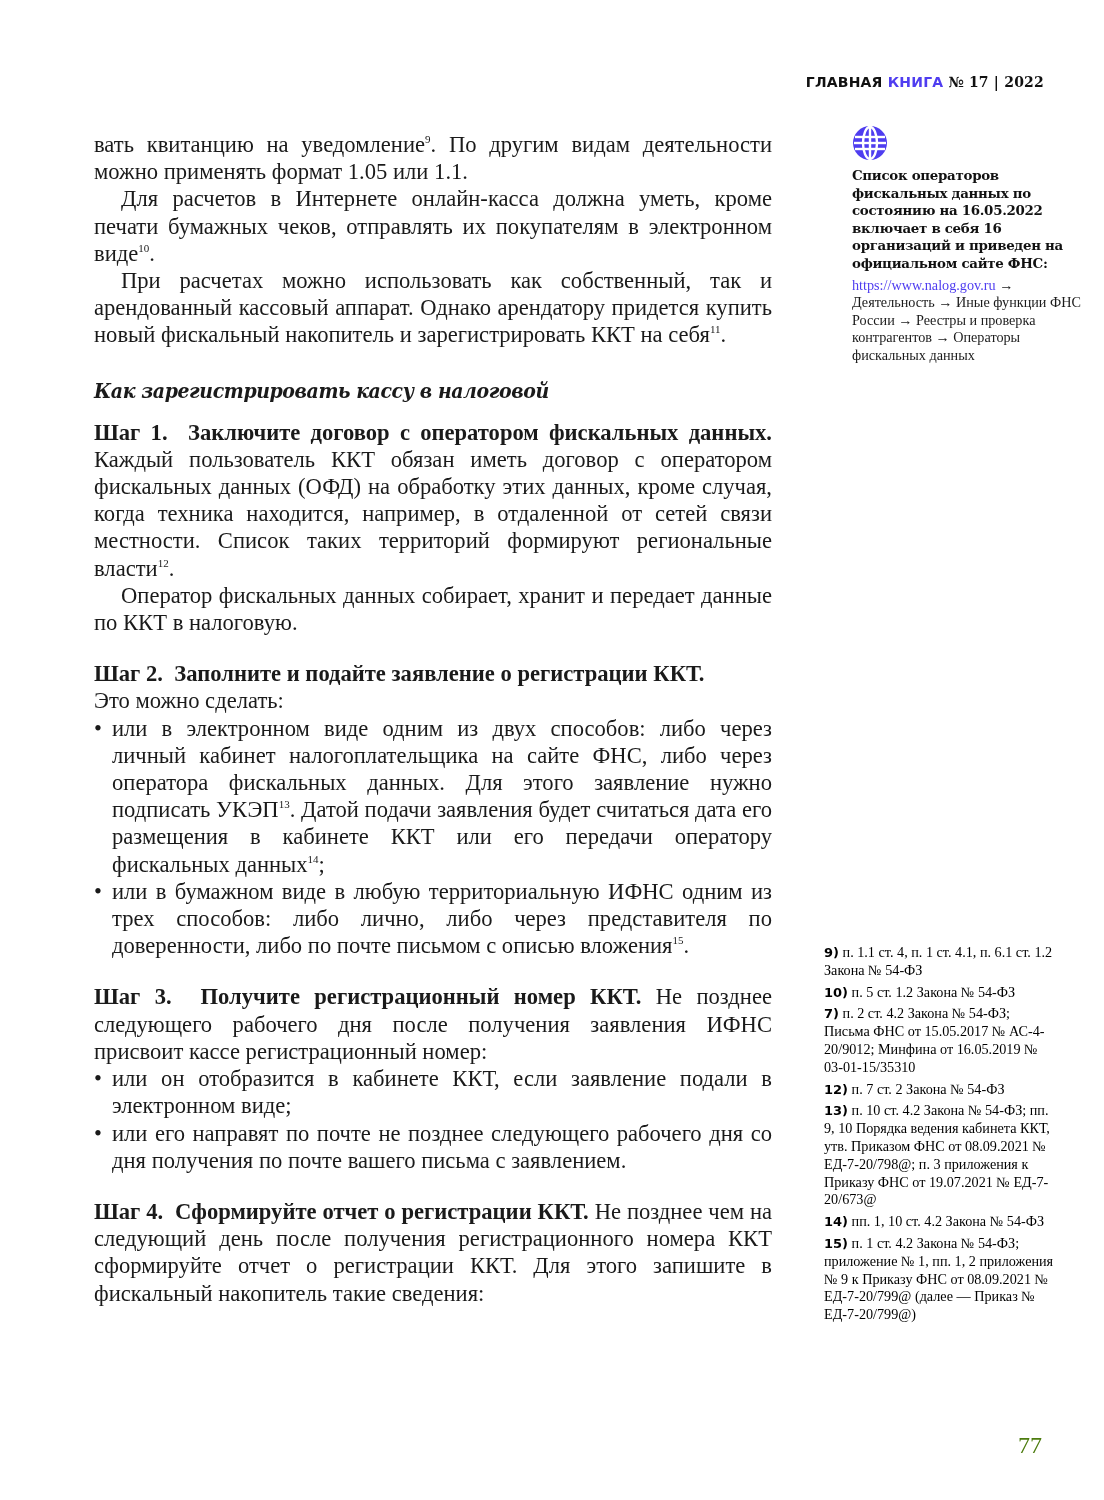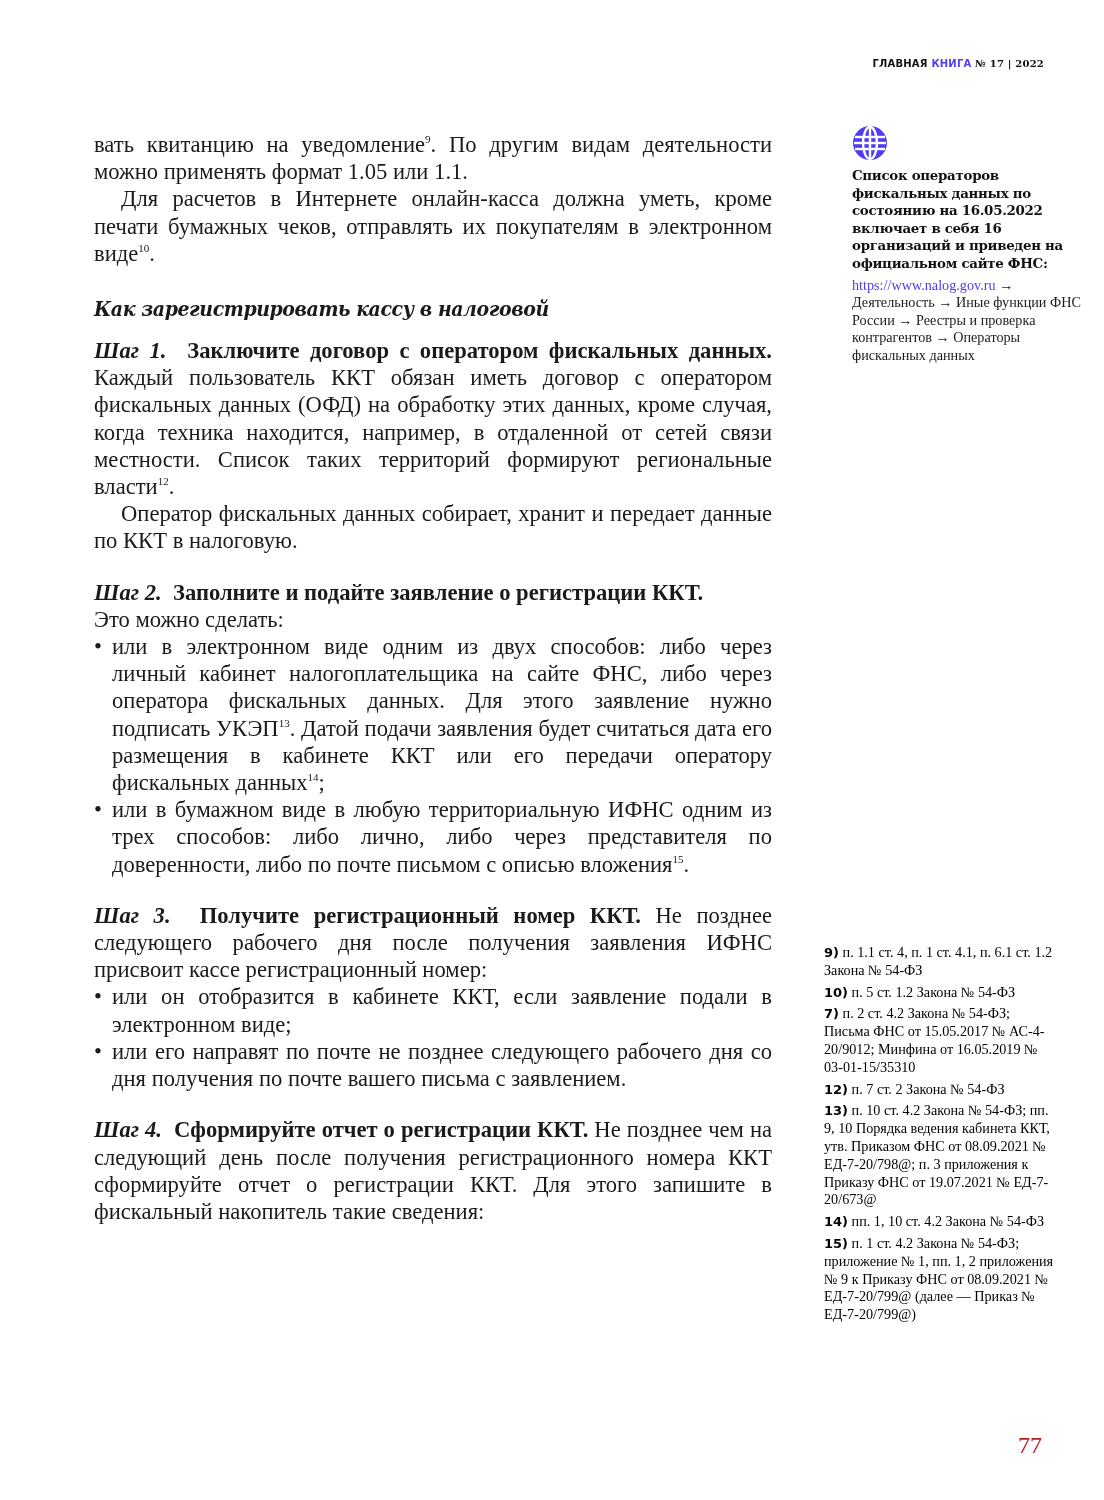--- a/index.html
+++ b/index.html
@@ -2,23 +2,23 @@
 <html><head>
   <meta charset="utf-8">
   <style>
     html, body { margin: 0; padding: 0; background: #ffffff; }
     body {
       width: 1104px; height: 1500px; position: relative; overflow: hidden;
       font-family: "Liberation Serif", "DejaVu Serif", serif;
       color: #1a1a1a;
     }
     .header {
-      position: absolute; top: 58px; right: 60px;
+      position: absolute; top: 74px; right: 60px;
       font-family: "DejaVu Sans", "Liberation Sans", sans-serif;
-      font-weight: bold; font-size: 10px; letter-spacing: 0.2px;
+      font-weight: bold; font-size: 14px; letter-spacing: 0.2px;
       color: #111;
     }
     .header .accent { color: #4f3df0; }
     .header .num { font-family: "DejaVu Serif", serif; font-weight: bold; }
 
     .main {
       position: absolute; left: 94px; top: 131px; width: 678px;
       font-size: 22.6px; line-height: 27.2px;
       text-align: justify;
       font-stretch: condensed;
@@ -27,21 +27,21 @@
     .main .indent { text-indent: 27px; }
     .main sup { font-size: 11px; line-height: 0; vertical-align: super; }
     .section-title {
       font-family: "DejaVu Serif", serif; font-weight: bold;
       font-size: 21px; line-height: 28px;
       margin: 28px 0 14px 0; text-align: left;
       letter-spacing: -0.4px;
       font-style: italic;
     }
     .step { margin-top: 24px; }
-    .step-label { font-style: italic; font-weight: bold; }
+    .step-label { font-weight: bold; }
     .step-title { font-weight: bold; }
     ul.bullets { list-style: none; margin: 0; padding: 0; }
     ul.bullets li { position: relative; padding-left: 18px; }
     ul.bullets li::before {
       content: "•"; position: absolute; left: 0; top: 0;
     }
 
     .sidebar {
       position: absolute; left: 852px; top: 125px; width: 230px;
       font-family: "DejaVu Serif", serif;
@@ -60,35 +60,36 @@
     .footnotes {
       position: absolute; left: 824px; top: 944px; width: 232px;
       font-family: "Liberation Serif", serif;
       font-size: 14.2px; line-height: 17.8px; color: #000000;
     }
     .fn { margin-bottom: 4px; }
     .fn-num { font-family: "DejaVu Sans", sans-serif; font-weight: bold; font-size: 13px; }
 
     .page-number {
       position: absolute; right: 62px; top: 1432px;
-      font-family: "Liberation Serif", serif; font-size: 24px; color: #b91c1c;
+      font-family: "Liberation Serif", serif; font-size: 24px; color: #4d7c0f;
     }
   </style>
 </head>
 <body>
 
 <div class="header">
   <span>ГЛАВНАЯ</span>
   <span class="accent">КНИГА</span>
   <span class="num">№ 17 | 2022</span>
 </div>
 
 <div class="main">
   <p><span>вать квитанцию на уведомление</span><sup>9</sup><span>. По другим видам деятельности можно применять формат 1.05 или 1.1.</span></p>
   <p class="indent"><span>Для расчетов в Интернете онлайн-касса должна уметь, кроме печати бумажных чеков, отправлять их покупателям в электронном виде</span><sup>10</sup><span>.</span></p>
+  <p class="indent"><span>При расчетах можно использовать как собственный, так и арендованный кассовый аппарат. Однако арендатору придется купить новый фискальный накопитель и зарегистрировать ККТ на себя</span><sup>11</sup><span>.</span></p>
 
   <h2 class="section-title">Как зарегистрировать кассу в налоговой</h2>
 
   <div>
     <p><span class="step-label">Шаг 1.</span>&nbsp; <span class="step-title">Заключите договор с оператором фискальных данных.</span><span> Каждый пользователь ККТ обязан иметь договор с оператором фискальных данных (ОФД) на обработку этих данных, кроме случая, когда техника находится, например, в отдаленной от сетей связи местности. Список таких территорий формируют региональные власти</span><sup>12</sup><span>.</span></p>
     <p class="indent">Оператор фискальных данных собирает, хранит и передает данные по ККТ в налоговую.</p>
   </div>
 
   <div class="step">
     <p><span class="step-label">Шаг 2.</span>&nbsp; <span class="step-title">Заполните и подайте заявление о регистрации ККТ.</span></p>

